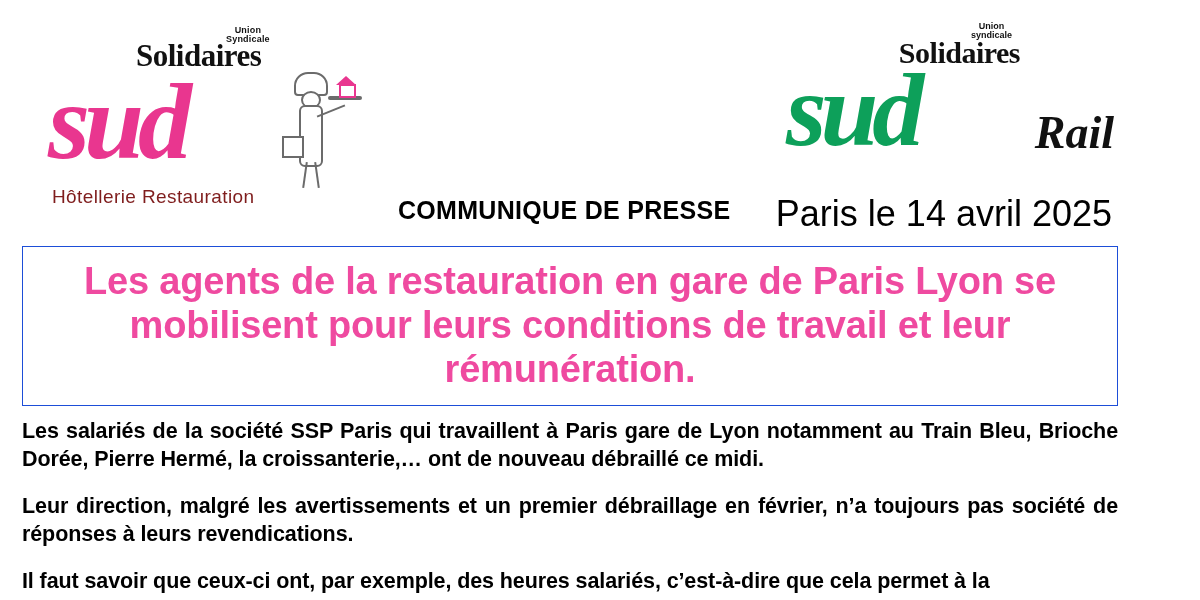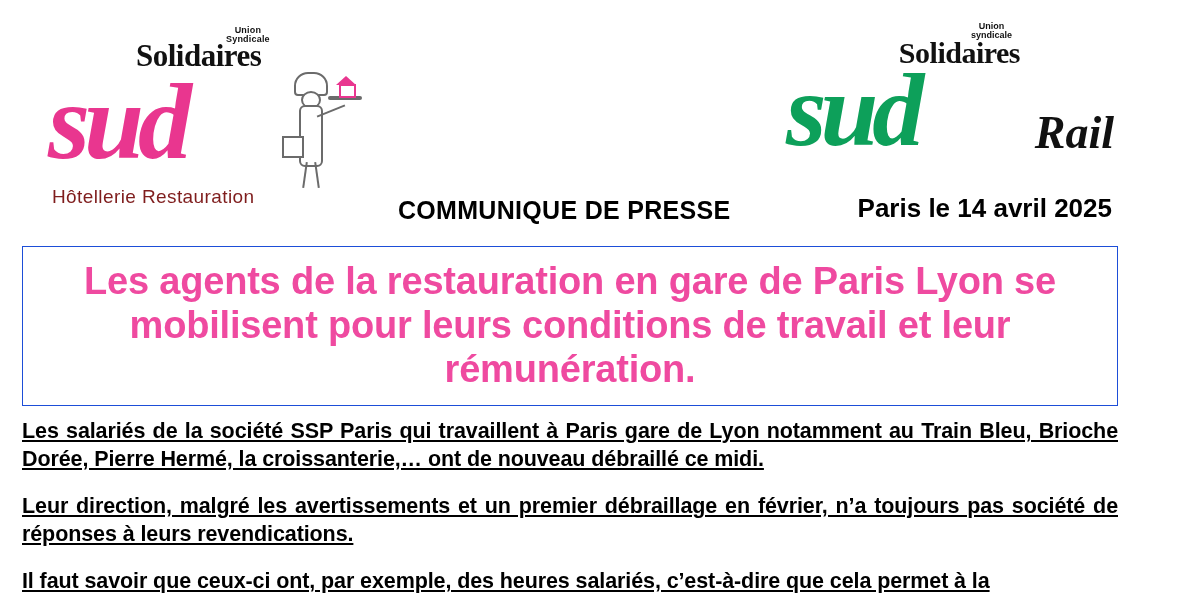--- a/index.html
+++ b/index.html
@@ -239,22 +239,22 @@
     left: 376px;
     top: 0;
     font-size: 25px;
     font-weight: bold;
     letter-spacing: .3px;
   }
   .press-date {
     position: absolute;
     right: 6px;
     top: -3px;
-    font-size: 26px;
-    font-weight: bold;
+    font-size: 36px;
+    font-weight: normal;
   }
 
   
   .headline-box {
     position: relative;
     margin: 0 0 0 0;
     border: 1px solid #1d4ed8;
     padding: 12px 14px 14px 14px;
     box-sizing: border-box;
   }
@@ -264,21 +264,20 @@
     color: #ef4aa0;
     font-size: 38px;
     line-height: 1.16;
     font-weight: bold;
     letter-spacing: -0.2px;
   }
 
   
   .body-copy {
     padding-top: 12px;
-    text-decoration: underline;
   }
   .body-copy p {
     margin: 0 0 20px 0;
     font-size: 21.5px;
     line-height: 1.28;
     font-weight: bold;
     text-align: justify;
     letter-spacing: -0.1px;
   }
   .body-copy p:last-child {

